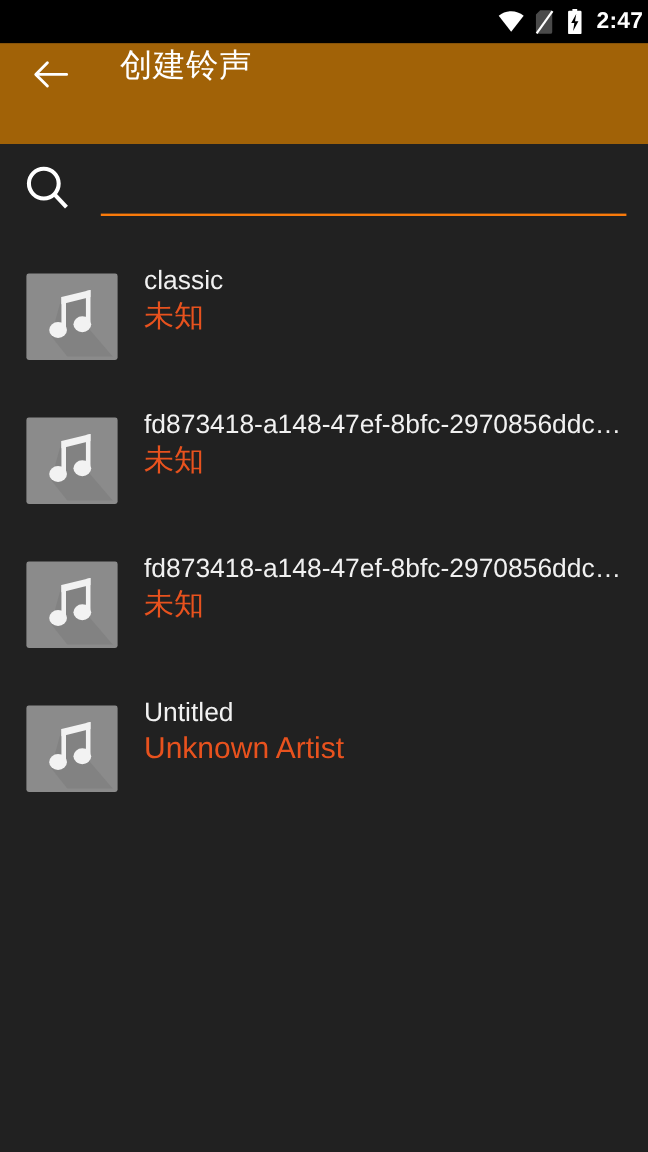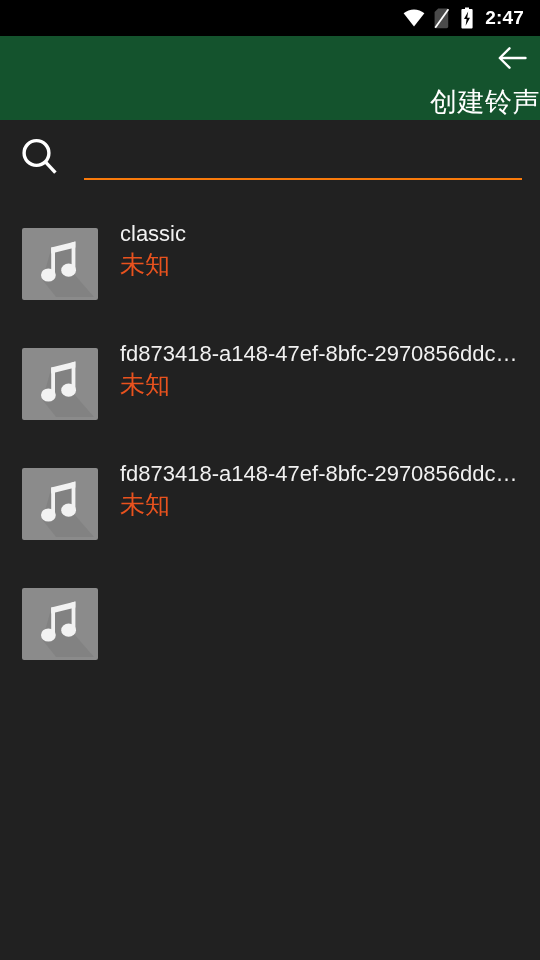--- a/index.html
+++ b/index.html
@@ -24,21 +24,21 @@
 
   
   #status-bar {
     position: absolute;
     left: 0; top: 0;
     width: 540px; height: 36px;
     background: #000000;
     display: flex;
     align-items: center;
     justify-content: flex-end;
-    padding-right: 16px;
+    padding-right: 4px;
     box-sizing: border-box;
   }
   .status-icon {
     display: inline-flex;
     align-items: center;
     justify-content: center;
     margin-left: 9px;
   }
   #status-time {
     color: #ffffff;
@@ -47,24 +47,23 @@
     margin-left: 11px;
     letter-spacing: 0.2px;
     line-height: 36px;
   }
 
   
   #app-bar {
     position: absolute;
     left: 0; top: 36px;
     width: 540px; height: 84px;
-    background: #14532d;
-    display: flex;
-    align-items: flex-end;
-    flex-direction: column;
+    background: #a16207;
+    display: flex;
+    align-items: flex-start;
   }
   #back-button {
     width: 56px; height: 56px;
     margin-left: 14px;
     display: flex;
     align-items: center;
     justify-content: center;
     cursor: pointer;
   }
   #app-bar-title {
@@ -306,17 +305,19 @@
             <path d="M29.2 19.6 L53.4 13.6 L53.4 19.6 L29.2 25.6 Z" fill="#f2f2f2"></path>
             <path d="M29.2 19.6 L33.0 19.6 L33.0 45.0 L29.2 45.0 Z" fill="#f2f2f2"></path>
             <path d="M49.6 14.5 L53.4 13.6 L53.4 40.0 L49.6 40.0 Z" fill="#f2f2f2"></path>
             <ellipse cx="26.4" cy="47.0" rx="7.4" ry="6.6" fill="#f2f2f2"></ellipse>
             <ellipse cx="46.6" cy="42.2" rx="7.4" ry="6.6" fill="#f2f2f2"></ellipse>
           </g>
         </svg>
       </span>
     </div>
     <div class="song-text">
+      <div class="song-title">Untitled</div>
+      <div class="song-artist">Unknown Artist</div>
     </div>
   </div>
 </div>
 
 </div>
 
 </body></html>

